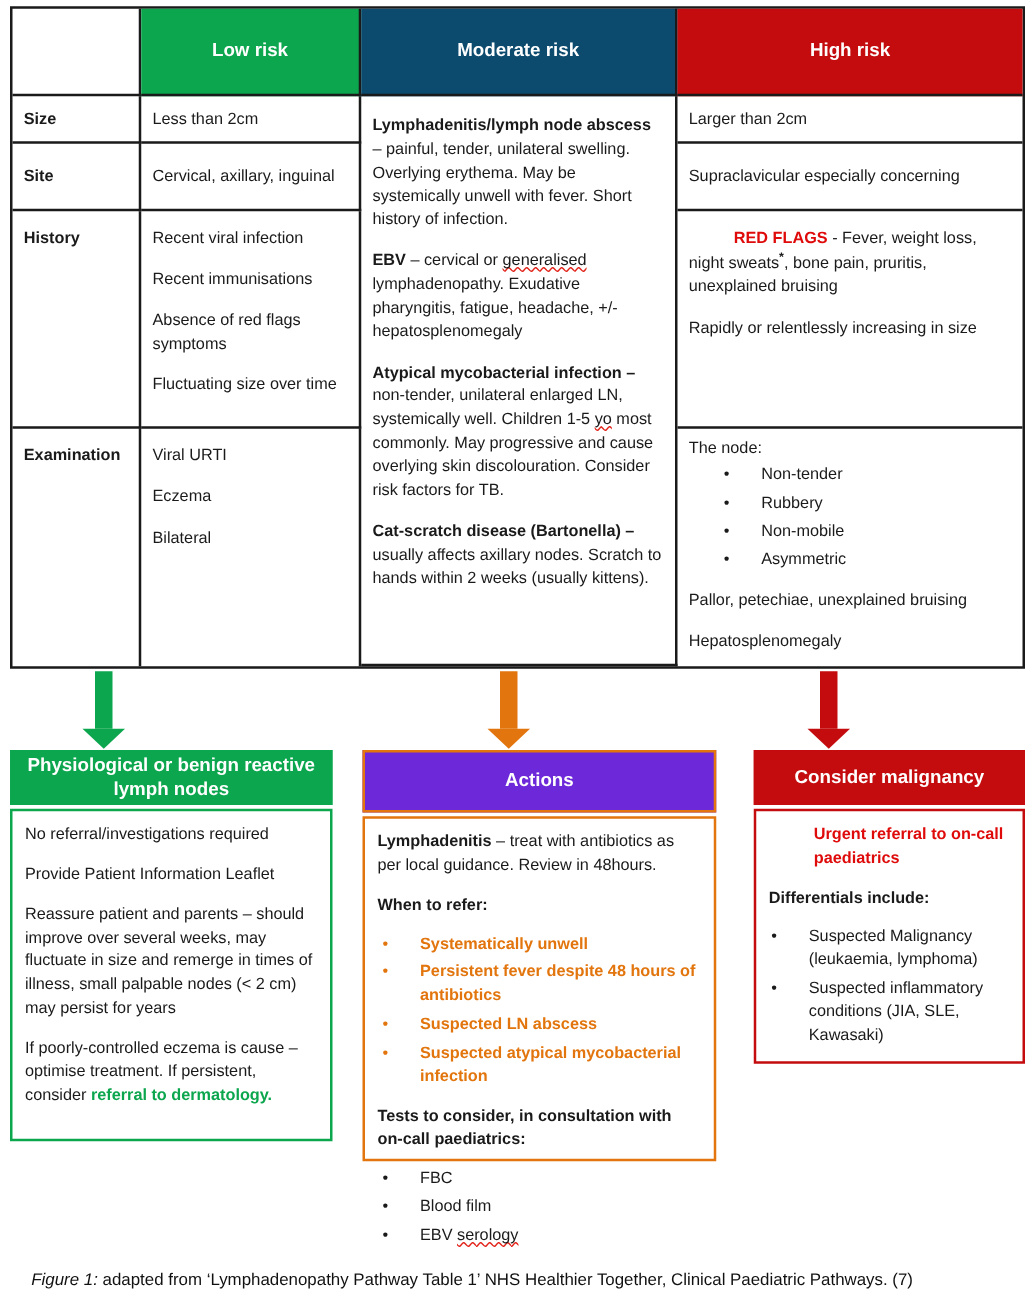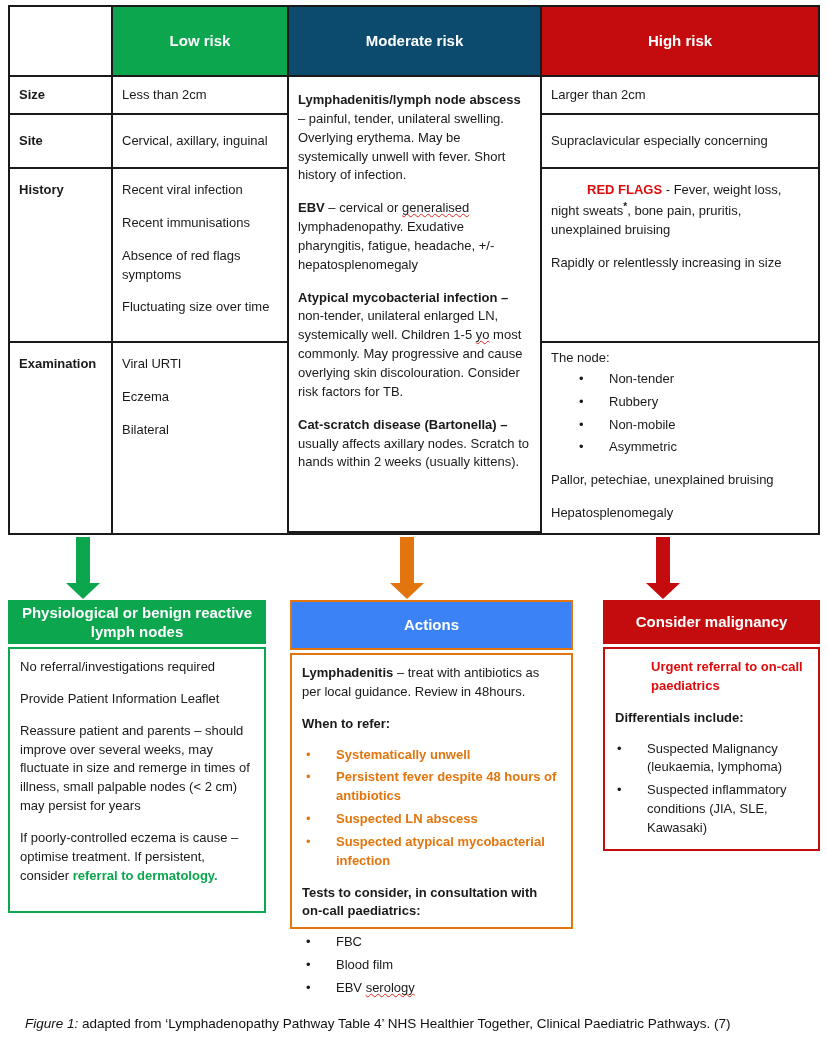--- a/index.html
+++ b/index.html
@@ -71,21 +71,21 @@
   .obox .obody { margin-top: 3px; border: 2px solid; background: #fff;
                  padding: 9px 10px; font-size: 13px; line-height: 1.45; }
   .obox .obody p { margin-bottom: 13px; }
 
   .obox.green { left: 8px; width: 258px; }
   .obox.green .ohdr { height: 44px; background: #0CA64E; border-color: #0CA64E; }
   .obox.green .obody { height: 266px; border-color: #0CA64E; }
   .green-accent { color: #0CA64E; font-weight: bold; }
 
   .obox.orange { left: 290px; width: 283px; }
-  .obox.orange .ohdr { height: 50px; background: #3b82f6; border-color: #E2750D; }
+  .obox.orange .ohdr { height: 50px; background: #6d28d9; border-color: #E2750D; }
   .obox.orange .obody { height: 276px; border-color: #E2750D; }
   .orange-accent { color: #E2750D; font-weight: bold; }
   .refer-list { margin: 12px 0 13px 0; }
   .refer-list li { margin-bottom: 5px; }
   .refer-list .blt { width: 34px; padding-left: 4px; color: #E2750D; }
   .tests-list { margin-top: 12px; }
   .tests-list li { margin-bottom: 6px; }
   .tests-list .blt { width: 34px; padding-left: 4px; }
 
   .obox.red { left: 603px; width: 217px; }
@@ -247,16 +247,16 @@
           </li>
         <li>
             <span class="blt">•</span>
             <span>Suspected inflammatory conditions (JIA, SLE, Kawasaki)</span>
           </li>
       </ul>
     </div>
   </div>
 
   <div class="caption">
-    <span class="fig">Figure 1:</span><span> adapted from ‘Lymphadenopathy Pathway Table 4’ NHS Healthier Together, Clinical Paediatric Pathways. (7)</span>
+    <span class="fig">Figure 1:</span><span> adapted from ‘Lymphadenopathy Pathway Table 1’ NHS Healthier Together, Clinical Paediatric Pathways. (7)</span>
   </div>
 
 </div>
 
 </body></html>

